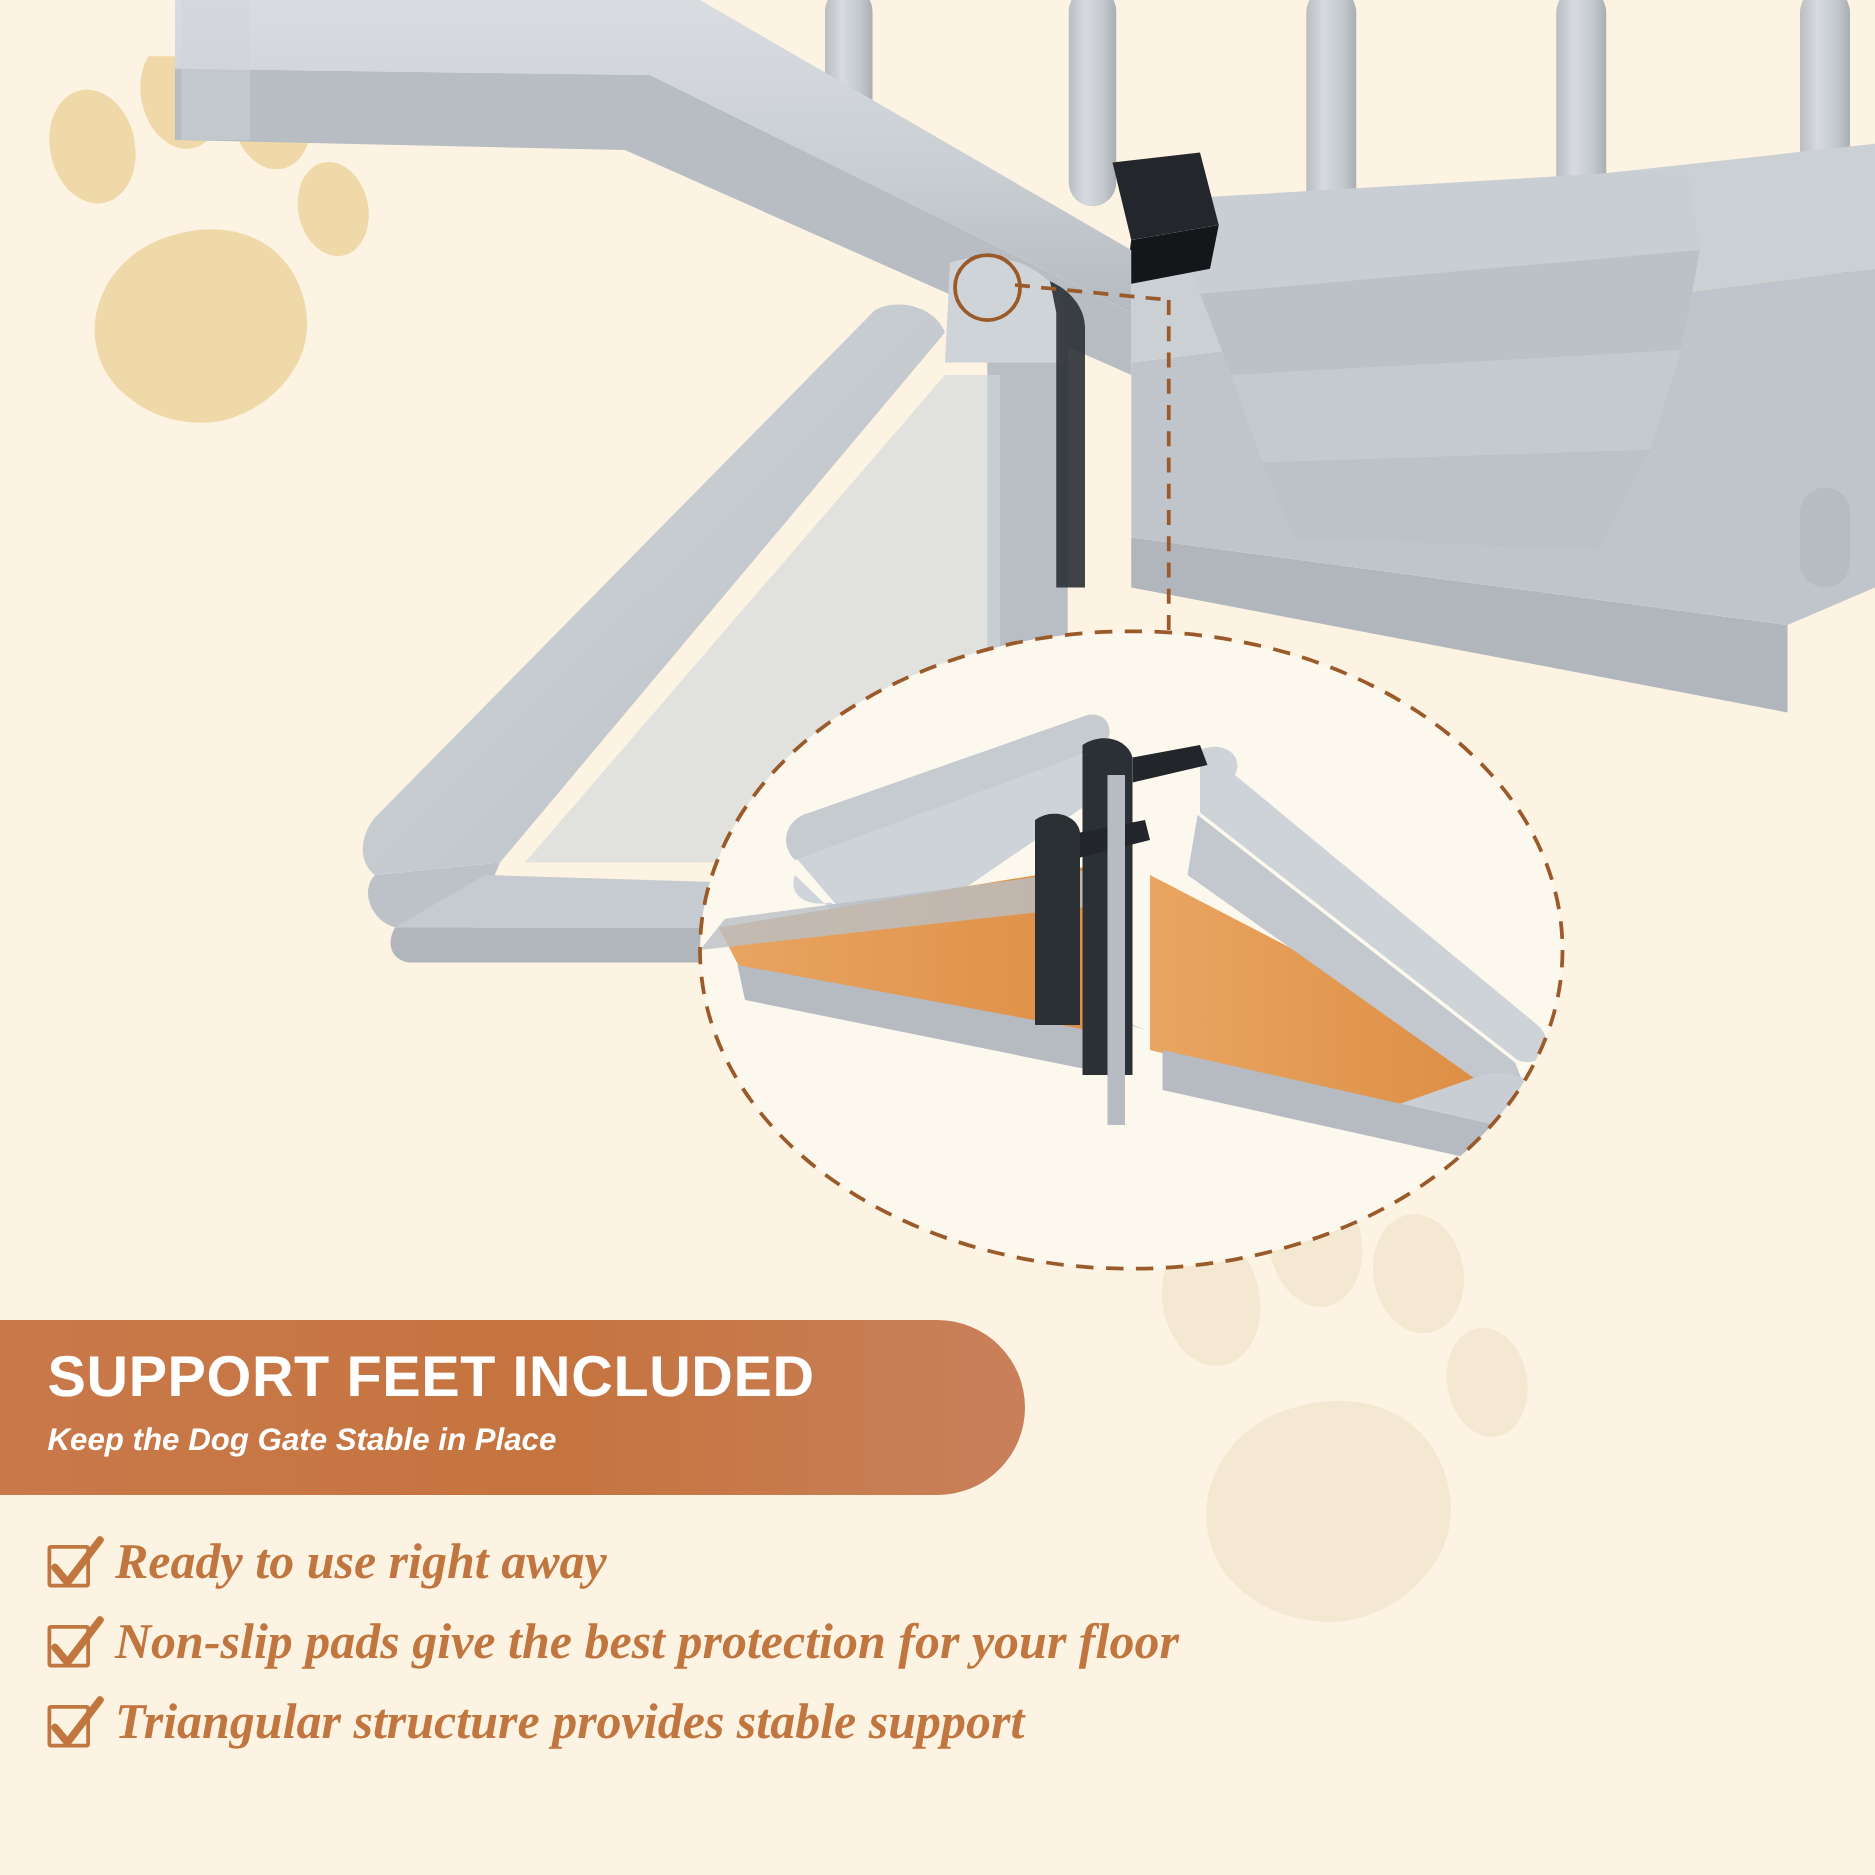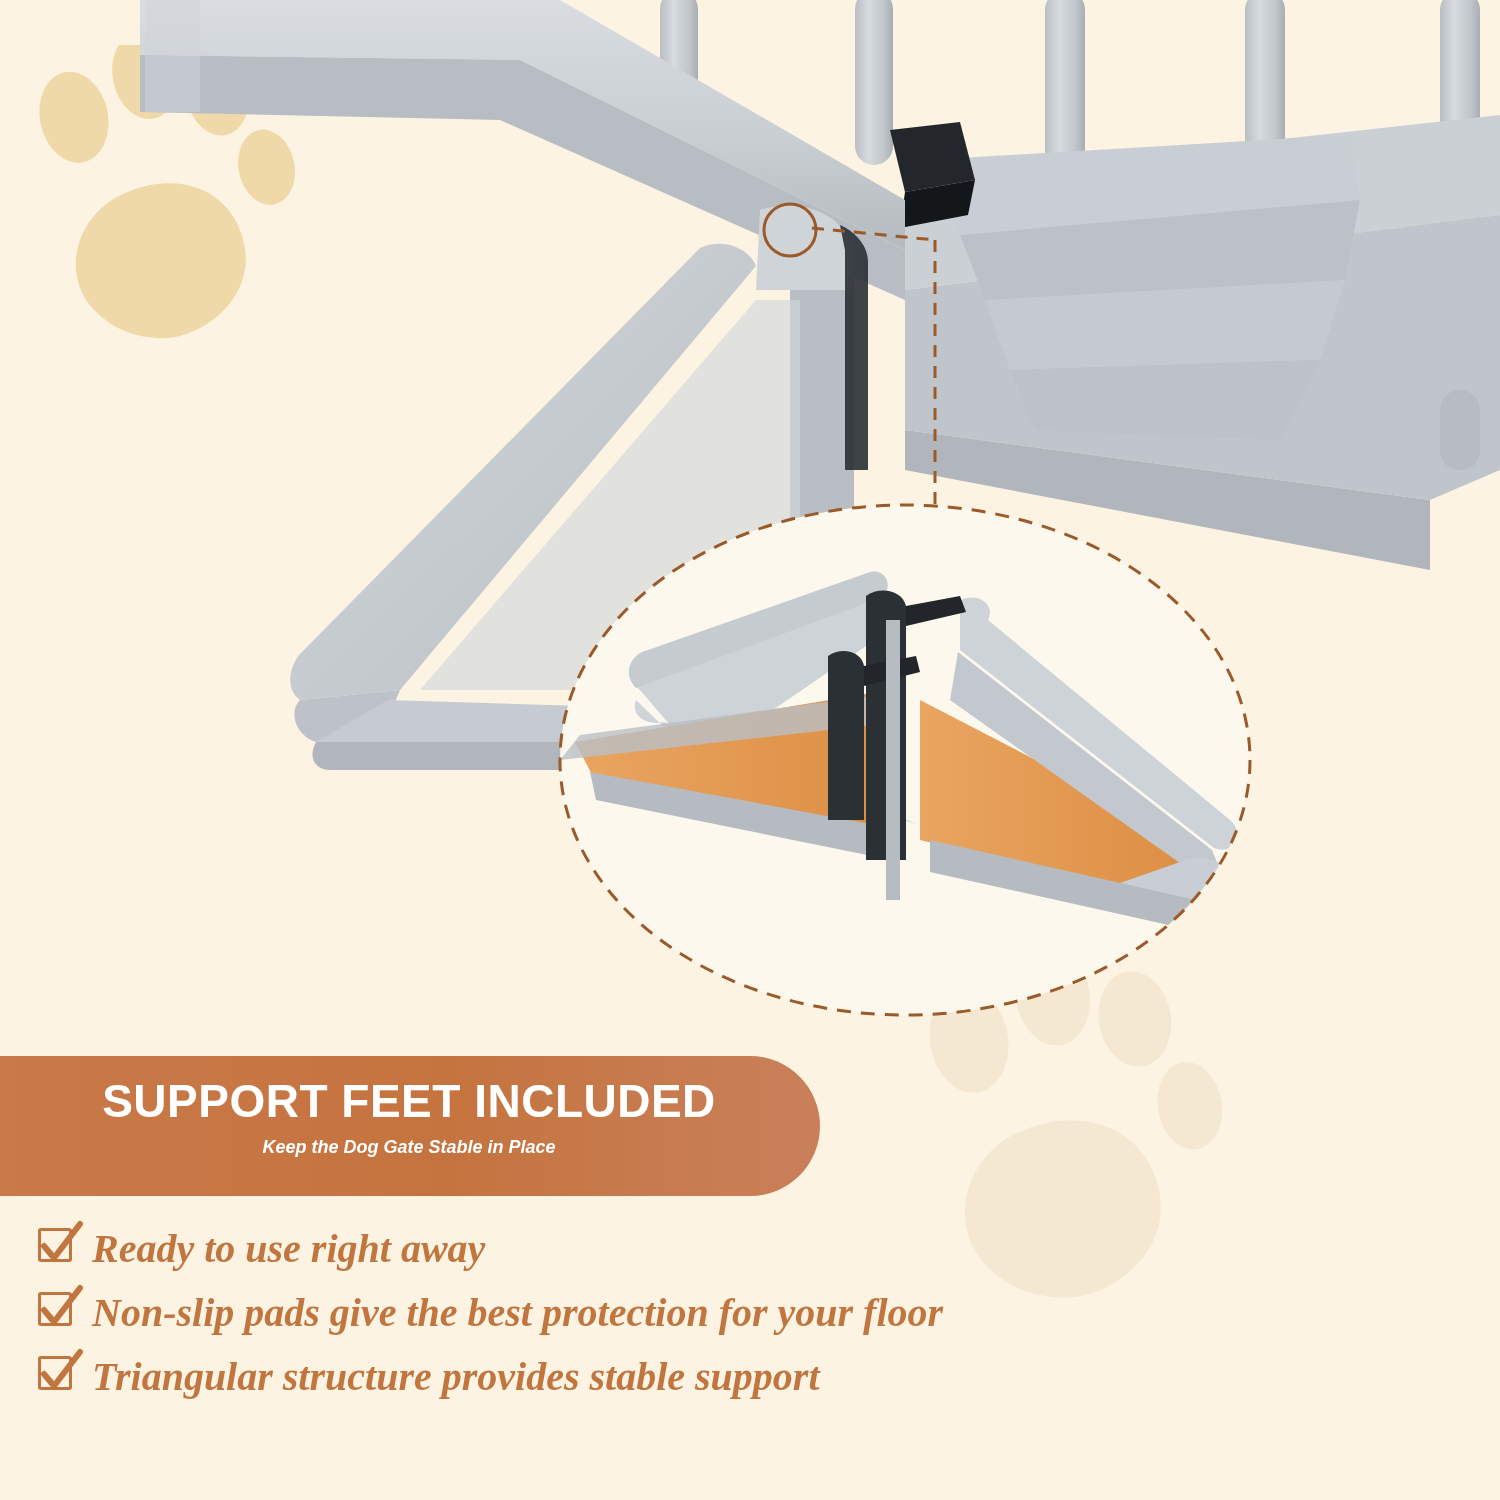--- a/index.html
+++ b/index.html
@@ -19,45 +19,44 @@
   .illus{position:absolute;left:0;top:0;width:1500px;height:1060px;}
 
   
   .banner{
     position:absolute;left:0;top:1056px;width:820px;height:140px;
     background:linear-gradient(90deg,#c9794a 0%, #c5743f 55%, #c9805a 100%);
     border-top-right-radius:70px;border-bottom-right-radius:70px;
     color:#ffffff;
     box-sizing:border-box;
     padding:20px 40px 0 38px;
-    text-align:center;
   }
   .banner h1{
     margin:0;
     font-size:46px;
     letter-spacing:.5px;
     font-weight:bold;
     line-height:1.1;
     white-space:nowrap;
   }
   .banner h2{
     margin:10px 0 0 0;
-    font-size:18px;
+    font-size:25px;
     font-style:italic;
     font-weight:bold;
     line-height:1.2;
     white-space:nowrap;
   }
 
   
   .bullets{
     position:absolute;left:38px;top:1228px;width:1300px;
   }
   .bullet{
-    display:flex;align-items:flex-start;margin-bottom:22px;
+    display:flex;align-items:flex-end;margin-bottom:22px;
   }
   .chk{
     width:34px;height:34px;flex:0 0 34px;margin-right:20px;position:relative;
   }
   .chk .box{
     position:absolute;inset:0;border:3px solid #c1763f;border-radius:3px;box-sizing:border-box;
   }
   .chk svg{position:absolute;left:-4px;top:-10px;}
   .bullet-text{
     font-family:"Liberation Serif", serif;

